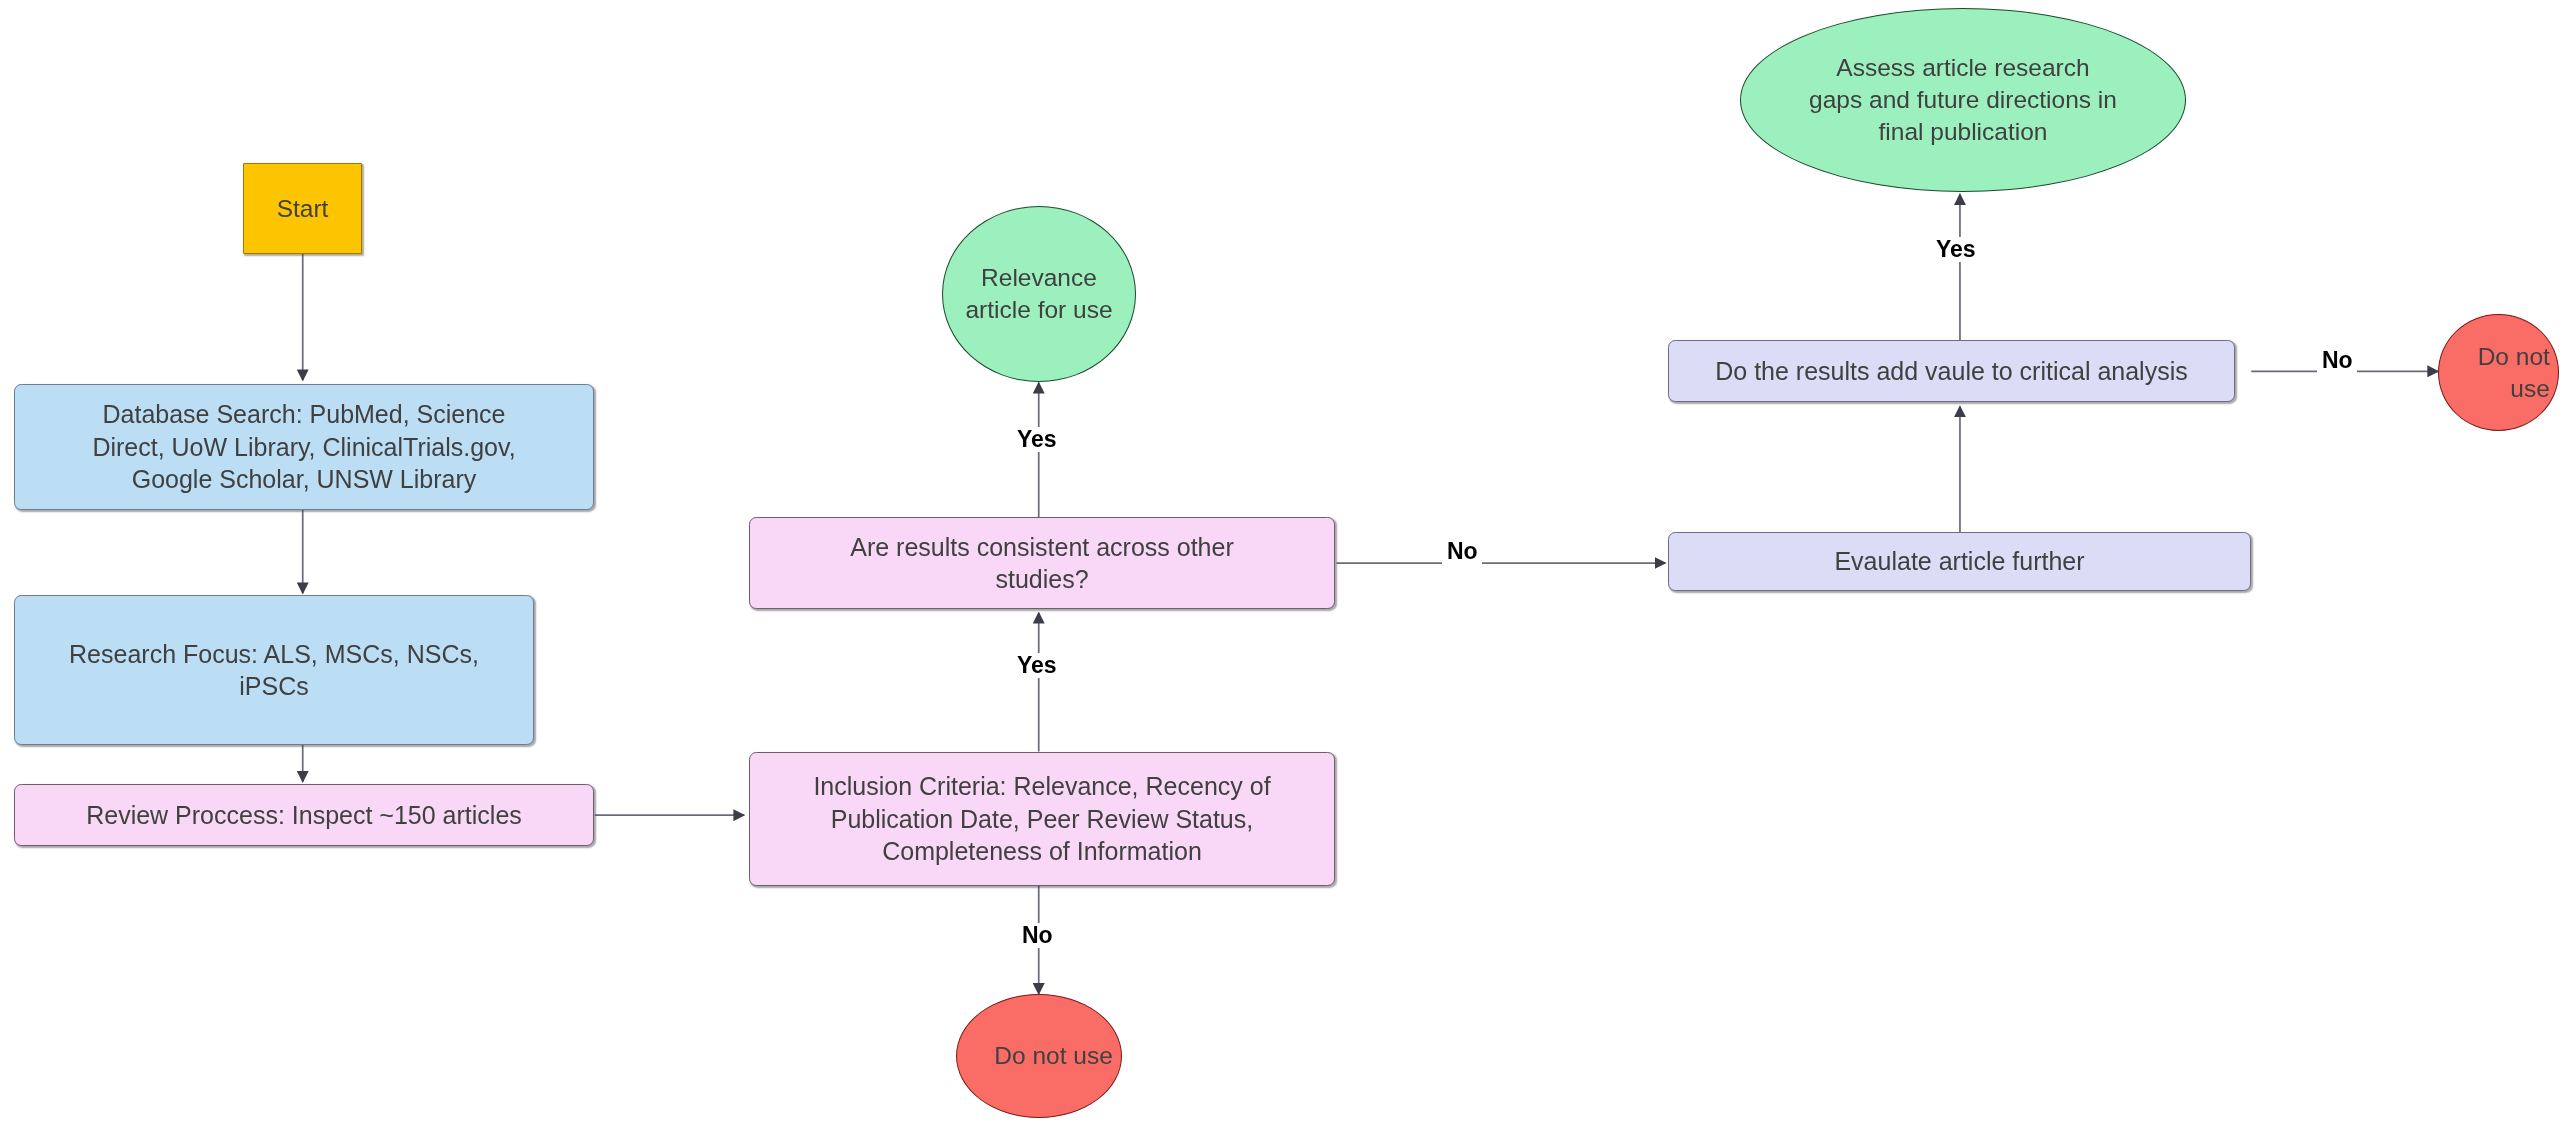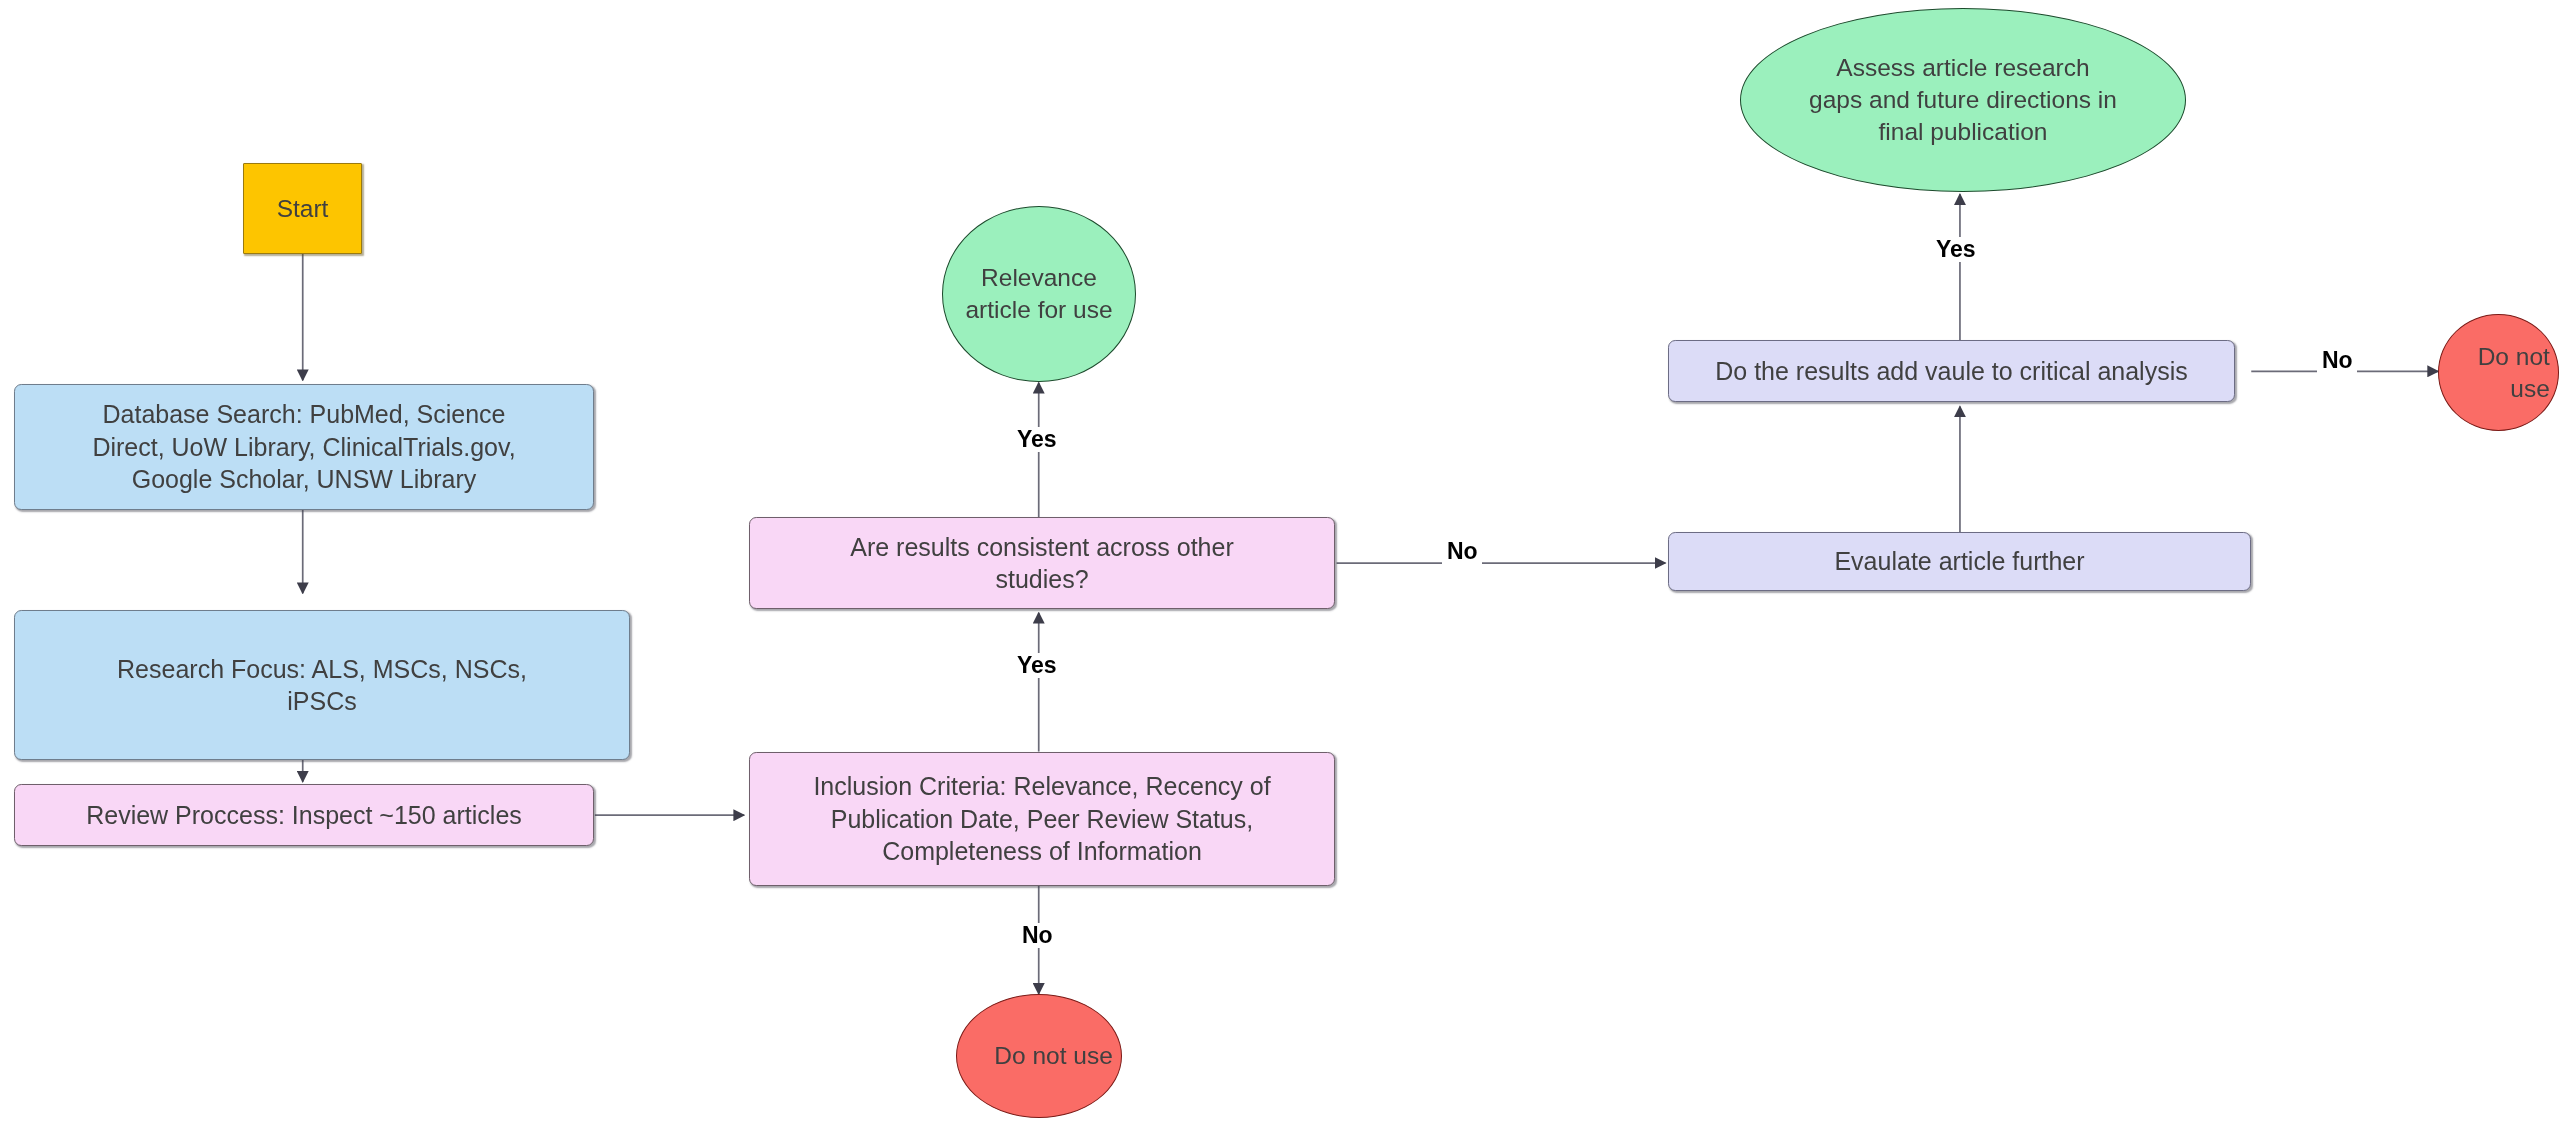--- a/index.html
+++ b/index.html
@@ -128,21 +128,21 @@
   <div class="node rect start-node fs-30" style="left:243px; top:163px; width:119px; height:91px;">
     <span class="txt">Start</span>
   </div>
 
   <div class="node rect blue-node fs-31" style="left:14px; top:384px; width:580px; height:126px;">
     <span class="txt">Database Search: PubMed, Science
 Direct, UoW Library, ClinicalTrials.gov,
 Google Scholar, UNSW Library</span>
   </div>
 
-  <div class="node rect blue-node fs-31" style="left:14px; top:610px; width:616px; height:150px;">
+  <div class="node rect blue-node fs-31" style="left:14px; top:595px; width:520px; height:150px;">
     <span class="txt">Research Focus: ALS, MSCs, NSCs,
 iPSCs</span>
   </div>
 
   <div class="node rect pink-node fs-31" style="left:14px; top:784px; width:580px; height:62px;">
     <span class="txt">Review Proccess: Inspect ~150 articles</span>
   </div>
 
   <div class="node rect pink-node fs-31" style="left:749px; top:752px; width:586px; height:134px;">
     <span class="txt">Inclusion Criteria: Relevance, Recency of

